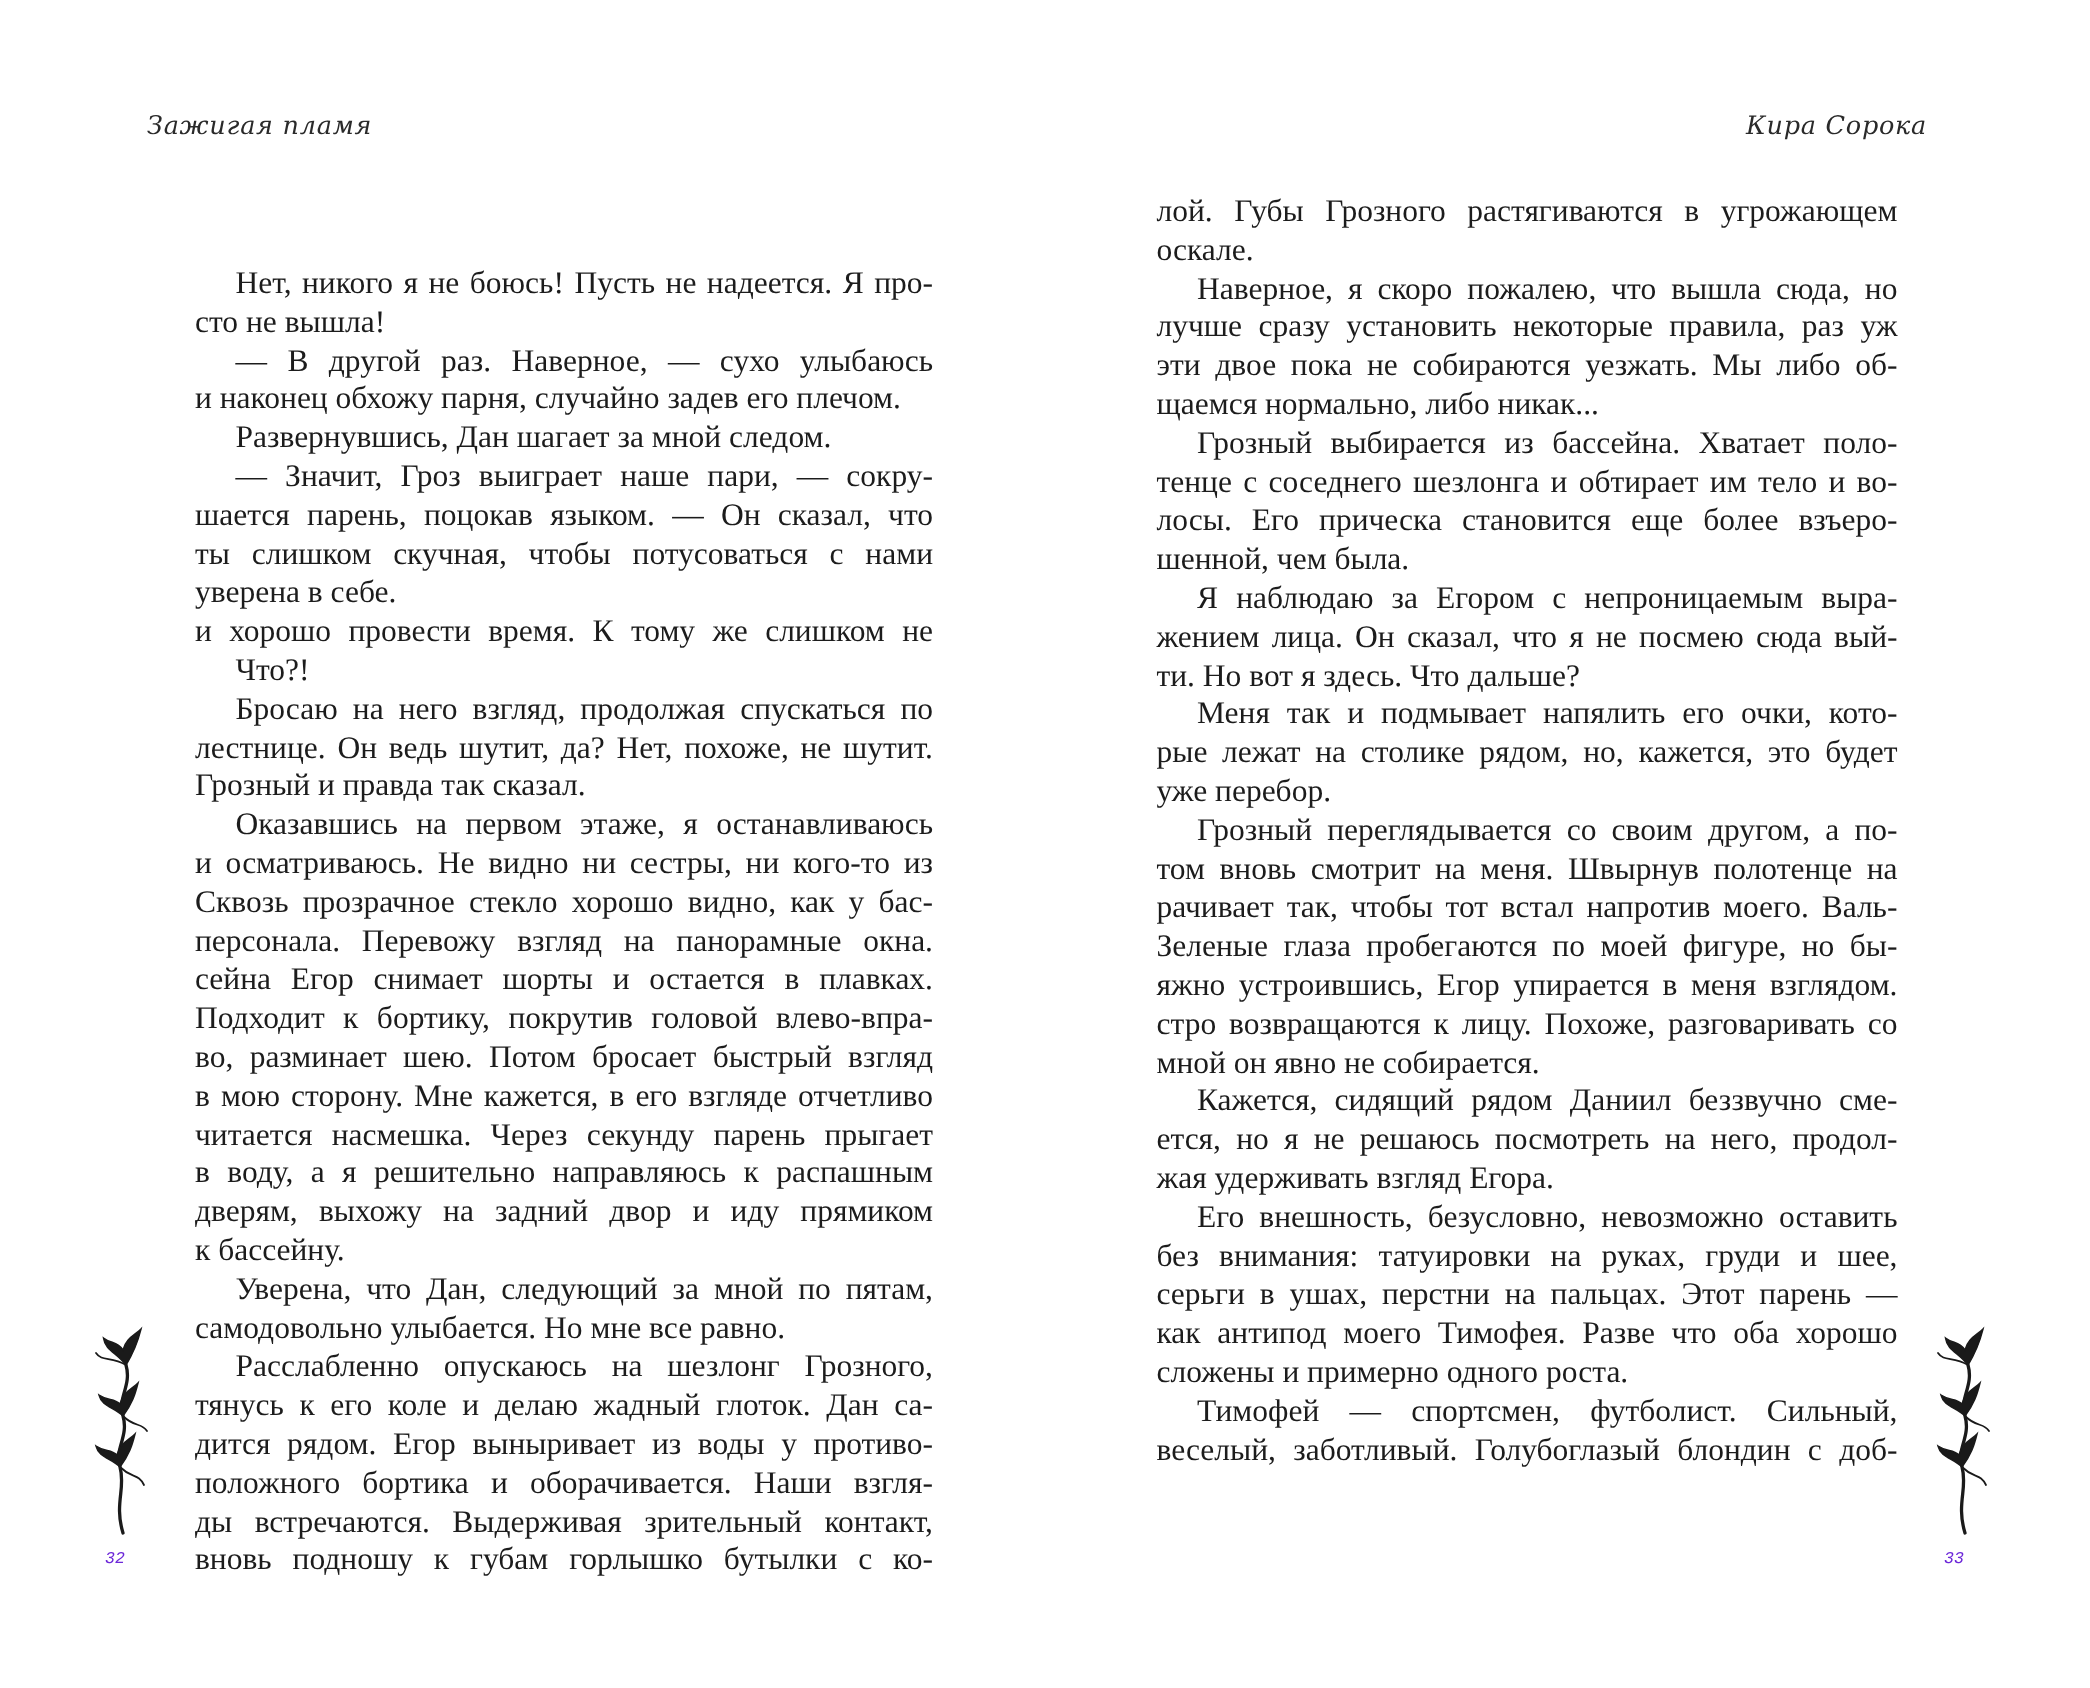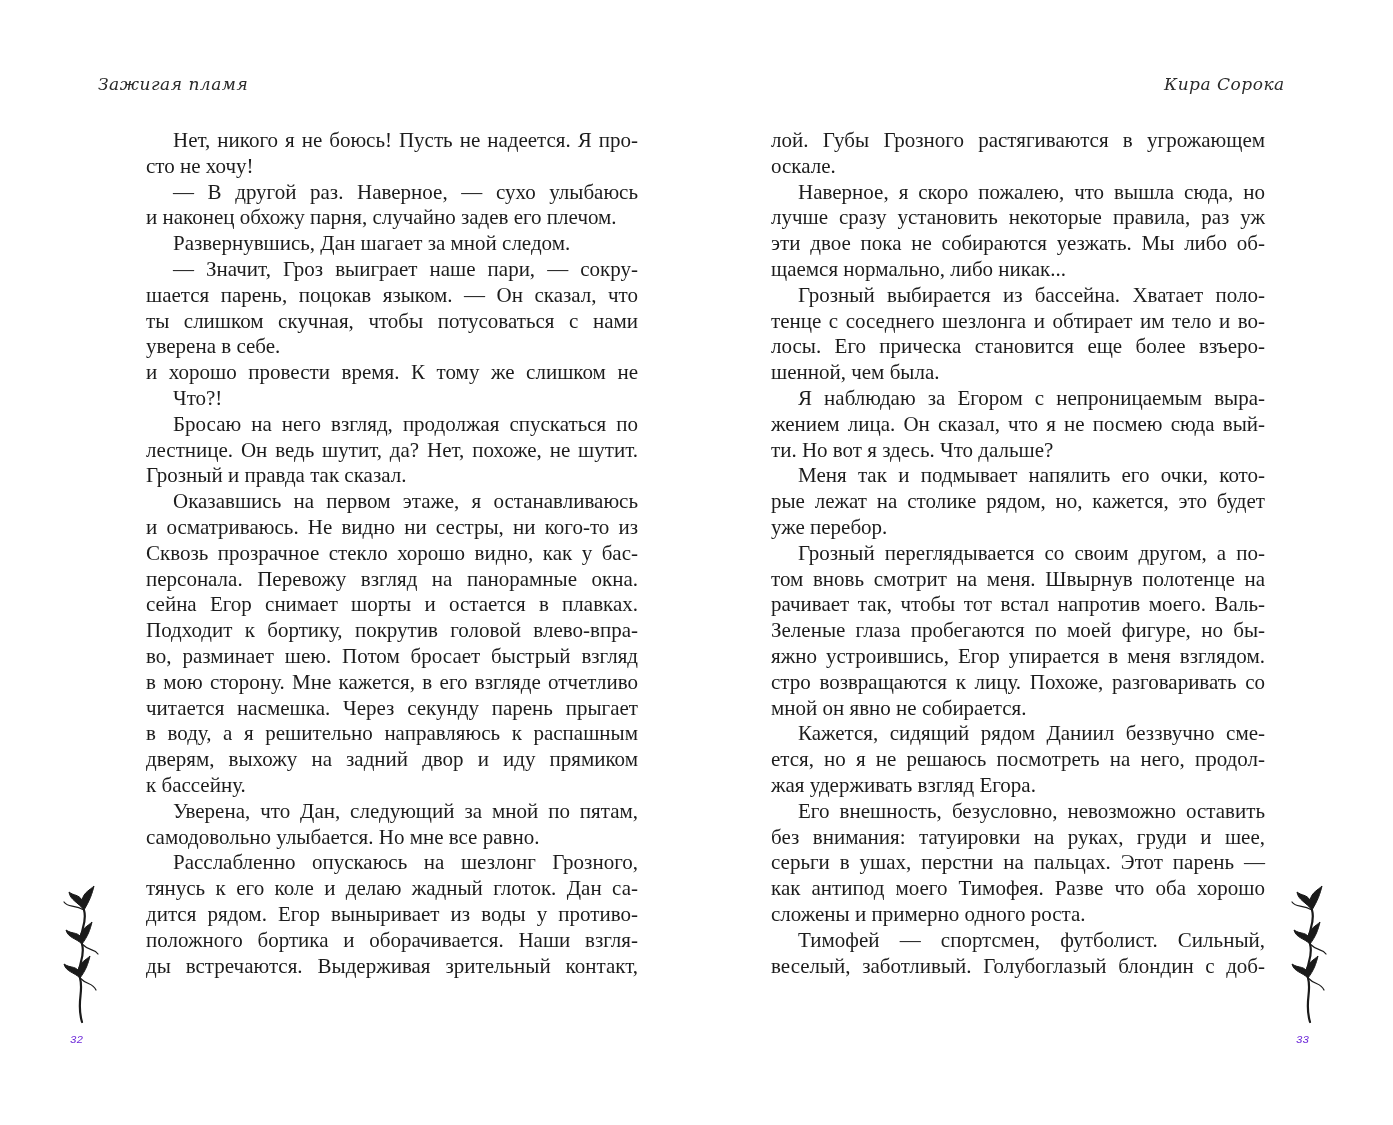--- a/index.html
+++ b/index.html
@@ -35,21 +35,21 @@
 
     .column {
       position: absolute;
       top: 128px;
       width: 492px;
       font-family: "Liberation Serif", serif;
       font-size: 21px;
       line-height: 25.8px;
       color: #1c1c1c;
     }
-    .column.left { left: 146px; }
+    .column.left { left: 130px; margin-top: 48px; }
     .column.right { left: 771px; width: 494px; }
 
     .line {
       display: block;
       height: 25.8px;
       white-space: nowrap;
       text-align: justify;
       text-align-last: justify;
     }
     .line.indent { padding-left: 27px; }
@@ -77,21 +77,21 @@
   </style>
 </head>
 <body>
 
 <div class="spread">
 
   <div>
     <div class="running-head left">Зажигая пламя</div>
     <div class="column left" id="left-column">
         <span class="line indent">Нет, никого я не боюсь! Пусть не надеется. Я про-</span>
-        <span class="line last">сто не хочу!</span>
+        <span class="line last">сто не вышла!</span>
         <span class="line indent">— В другой раз. Наверное, — сухо улыбаюсь</span>
         <span class="line last">и наконец обхожу парня, случайно задев его плечом.</span>
         <span class="line indent last">Развернувшись, Дан шагает за мной следом.</span>
         <span class="line indent">— Значит, Гроз выиграет наше пари, — сокру-</span>
         <span class="line">шается парень, поцокав языком. — Он сказал, что</span>
         <span class="line">ты слишком скучная, чтобы потусоваться с нами</span>
         <span class="line last">уверена в себе.</span>
         <span class="line">и хорошо провести время. К тому же слишком не</span>
         <span class="line indent last">Что?!</span>
         <span class="line indent">Бросаю на него взгляд, продолжая спускаться по</span>
@@ -109,20 +109,21 @@
         <span class="line">в воду, а я решительно направляюсь к распашным</span>
         <span class="line">дверям, выхожу на задний двор и иду прямиком</span>
         <span class="line last">к бассейну.</span>
         <span class="line indent">Уверена, что Дан, следующий за мной по пятам,</span>
         <span class="line last">самодовольно улыбается. Но мне все равно.</span>
         <span class="line indent">Расслабленно опускаюсь на шезлонг Грозного,</span>
         <span class="line">тянусь к его коле и делаю жадный глоток. Дан са-</span>
         <span class="line">дится рядом. Егор выныривает из воды у противо-</span>
         <span class="line">положного бортика и оборачивается. Наши взгля-</span>
         <span class="line">ды встречаются. Выдерживая зрительный контакт,</span>
+        <span class="line">вновь подношу к губам горлышко бутылки с ко-</span>
       </div>
     <svg class="ornament left" viewBox="0 0 40 142" xmlns="http://www.w3.org/2000/svg">
       <g fill="#1a1a1a" stroke="#1a1a1a" stroke-linecap="round">
         <path d="M22 140 C16 120 24 110 20 96 C16 84 26 76 22 62 C18 50 28 42 24 28" fill="none" stroke-width="2.2"></path>
         <path d="M24 28 C18 20 10 18 9 10 C14 14 18 12 22 18 C24 10 30 8 34 4 C32 12 30 18 24 28 Z"></path>
         <path d="M22 62 C16 56 8 56 6 48 C12 52 16 50 20 54 C22 46 28 44 32 40 C30 48 28 54 22 62 Z"></path>
         <path d="M20 96 C14 90 6 90 4 82 C10 86 14 84 18 88 C20 80 26 78 30 74 C28 82 26 88 20 96 Z"></path>
         <path d="M24 28 C14 22 8 26 4 20" fill="none" stroke-width="1.2"></path>
         <path d="M22 62 C30 70 34 66 38 72" fill="none" stroke-width="1.2"></path>
         <path d="M20 96 C28 104 32 100 36 108" fill="none" stroke-width="1.2"></path>

